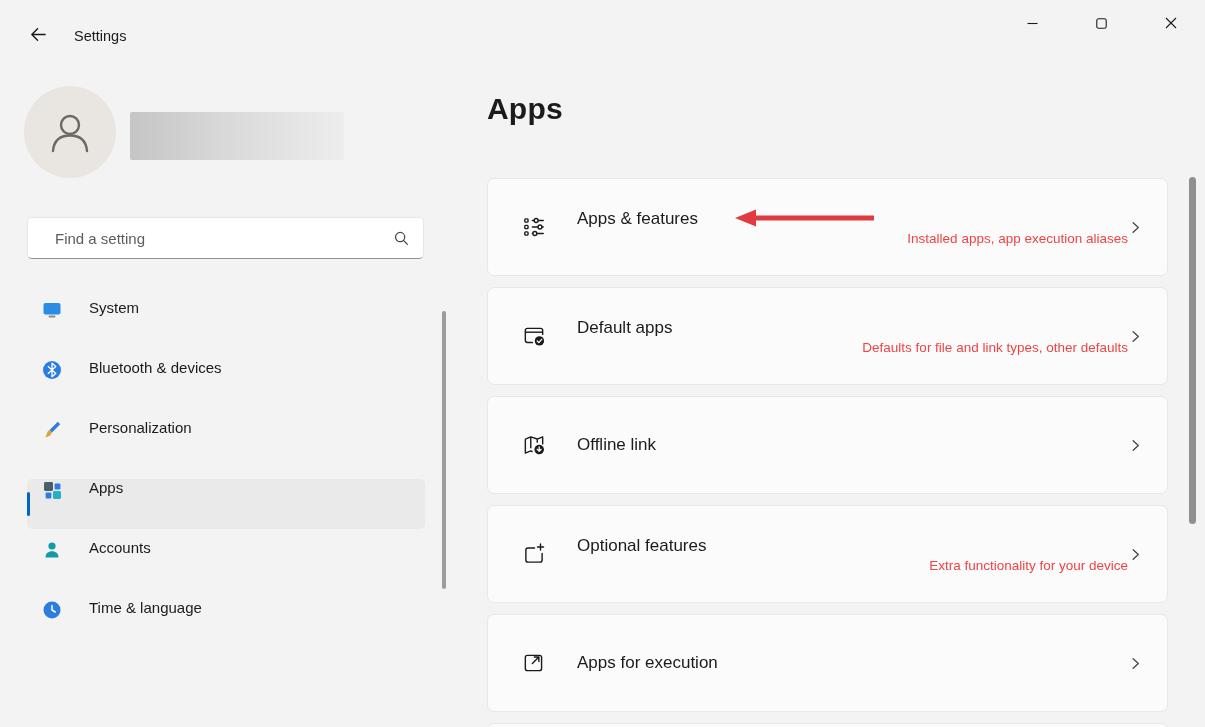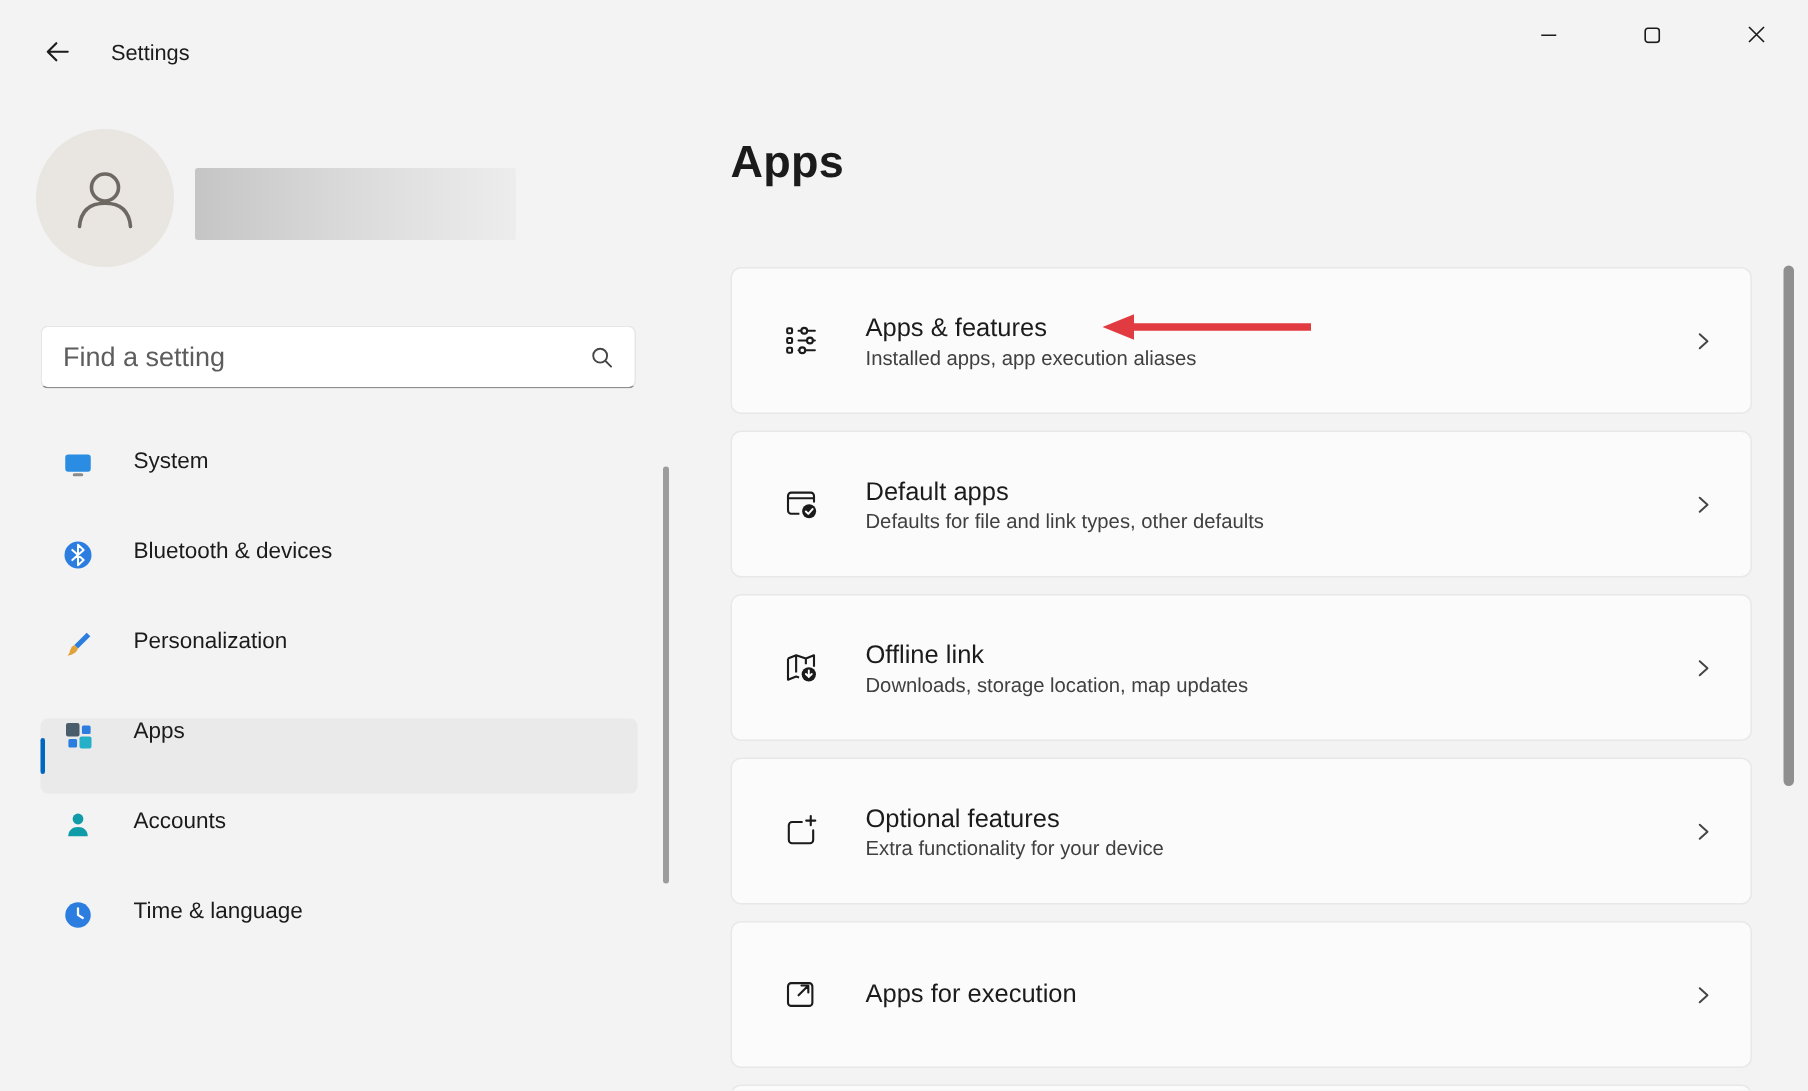--- a/index.html
+++ b/index.html
@@ -36,22 +36,23 @@
     background: linear-gradient(90deg, #c5c5c5 0%, #d9d9d9 45%, #ededed 100%);
     border-radius: 2px;
   }
   .search-box {
     position: absolute; left: 27px; top: 217px; width: 397px; height: 42px;
     background: #ffffff; border: 1px solid #e6e6e6; border-bottom: 1px solid #8f8f8f;
     border-radius: 5px; display: flex; align-items: center; padding: 0 14px;
   }
   .search-input {
     flex: 1; border: none; outline: none; background: transparent;
-    font-size: 18px; color: #1b1b1b;
+    font-size: 15px; color: #1b1b1b;
     font-family: "Liberation Sans", "DejaVu Sans", sans-serif;
+    margin-left: 13px;
   }
   .search-input::placeholder { color: #5d5d5d; }
   .search-icon { margin-left: 8px; display: flex; }
 
   .nav { position: absolute; left: 27px; top: 299px; width: 398px; }
   .nav-item {
     position: relative; height: 50px; margin-bottom: 10px;
     display: flex; align-items: flex-start; padding: 0 14px;
     border-radius: 5px; font-size: 15px; cursor: pointer;
   }
@@ -76,21 +77,21 @@
   }
   .cards { position: absolute; left: 487px; top: 178px; width: 681px; }
   .card {
     position: relative; height: 98px; margin-bottom: 11px;
     background: #fbfbfb; border: 1px solid #e8e8e8; border-radius: 7px;
     display: flex; align-items: center; padding: 0 24px 0 33px; cursor: pointer;
   }
   .card-icon { width: 26px; height: 26px; margin-right: 30px; flex-shrink: 0; display: flex; }
   .card-text { flex: 1; display: flex; flex-direction: column; gap: 2px; }
   .card-title { font-size: 17px; color: #1b1b1b; }
-  .card-sub { font-size: 13.5px; color: #404040; }
+  .card-sub { font-size: 13.5px; color: #ef4444; text-align: right; }
   .chevron { flex-shrink: 0; display: flex; }
   .main-scrollbar {
     position: absolute; left: 1189px; top: 177px; width: 7px; height: 347px;
     background: #8f8f8f; border-radius: 4px; cursor: pointer;
   }
   .annotation-arrow {
     position: absolute; left: 733px; top: 206px; width: 145px; height: 24px;
     pointer-events: none;
   }
 </style>
@@ -278,21 +279,20 @@
       <svg width="26" height="26" viewBox="0 0 24 24">
         <g stroke="#1b1b1b" stroke-width="1.3" fill="none" stroke-linejoin="round">
           <path d="M4 6.5 L9 4.5 L15 6.5 L20 4.5 V11.5 M9 4.5 V15 M15 6.5 V10 M4 6.5 V19.5 L9 17.5 L10.8 18.1"></path>
         </g>
         <circle cx="16.8" cy="16.2" r="4.4" fill="#1b1b1b"></circle>
         <path d="M16.8 13.8 v4 m-1.8 -1.8 l1.8 1.8 1.8 -1.8" stroke="#ffffff" stroke-width="1.2" fill="none" stroke-linecap="round" stroke-linejoin="round"></path>
       </svg>
     </span>
     <span class="card-text">
       <span class="card-title">Offline link</span>
-      <span class="card-sub">Downloads, storage location, map updates</span>
     </span>
     <span class="chevron">
       <svg width="15" height="15" viewBox="0 0 16 16">
           <path d="M5.5 3 L11 8 L5.5 13" stroke="#454545" stroke-width="1.4" fill="none" stroke-linecap="round" stroke-linejoin="round"></path>
         </svg>
     </span>
   </div>
 
   <div class="card">
     <span class="card-icon">

